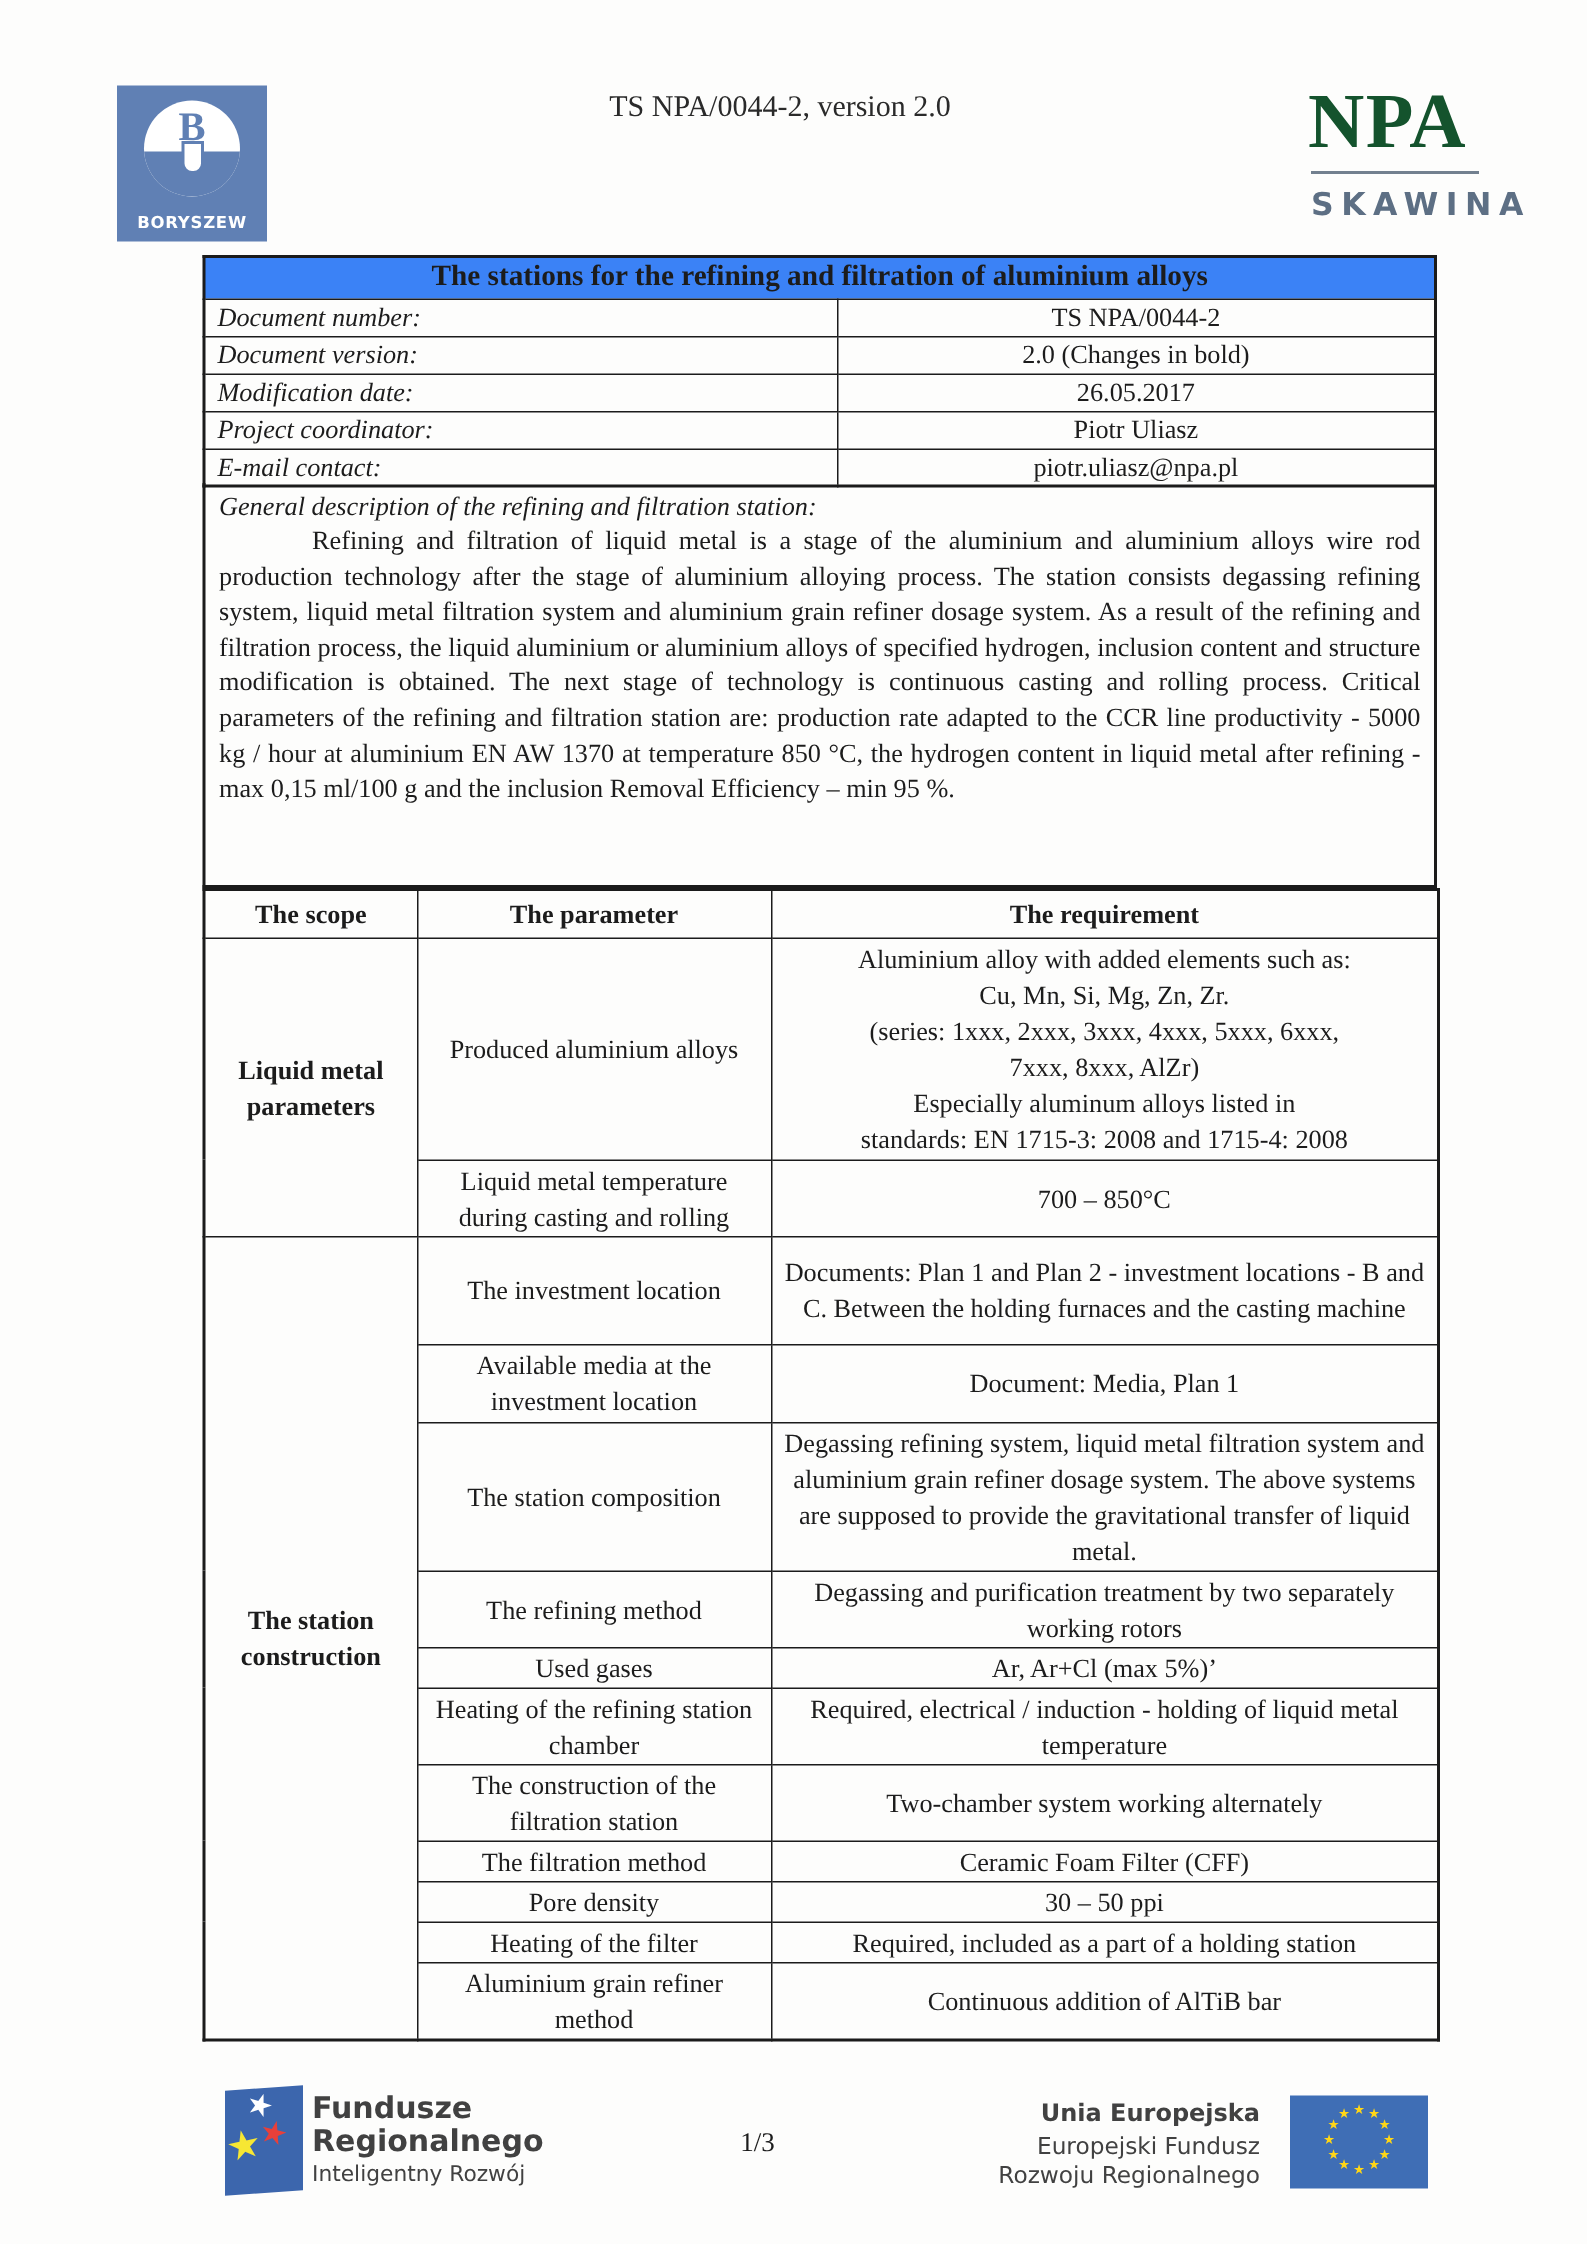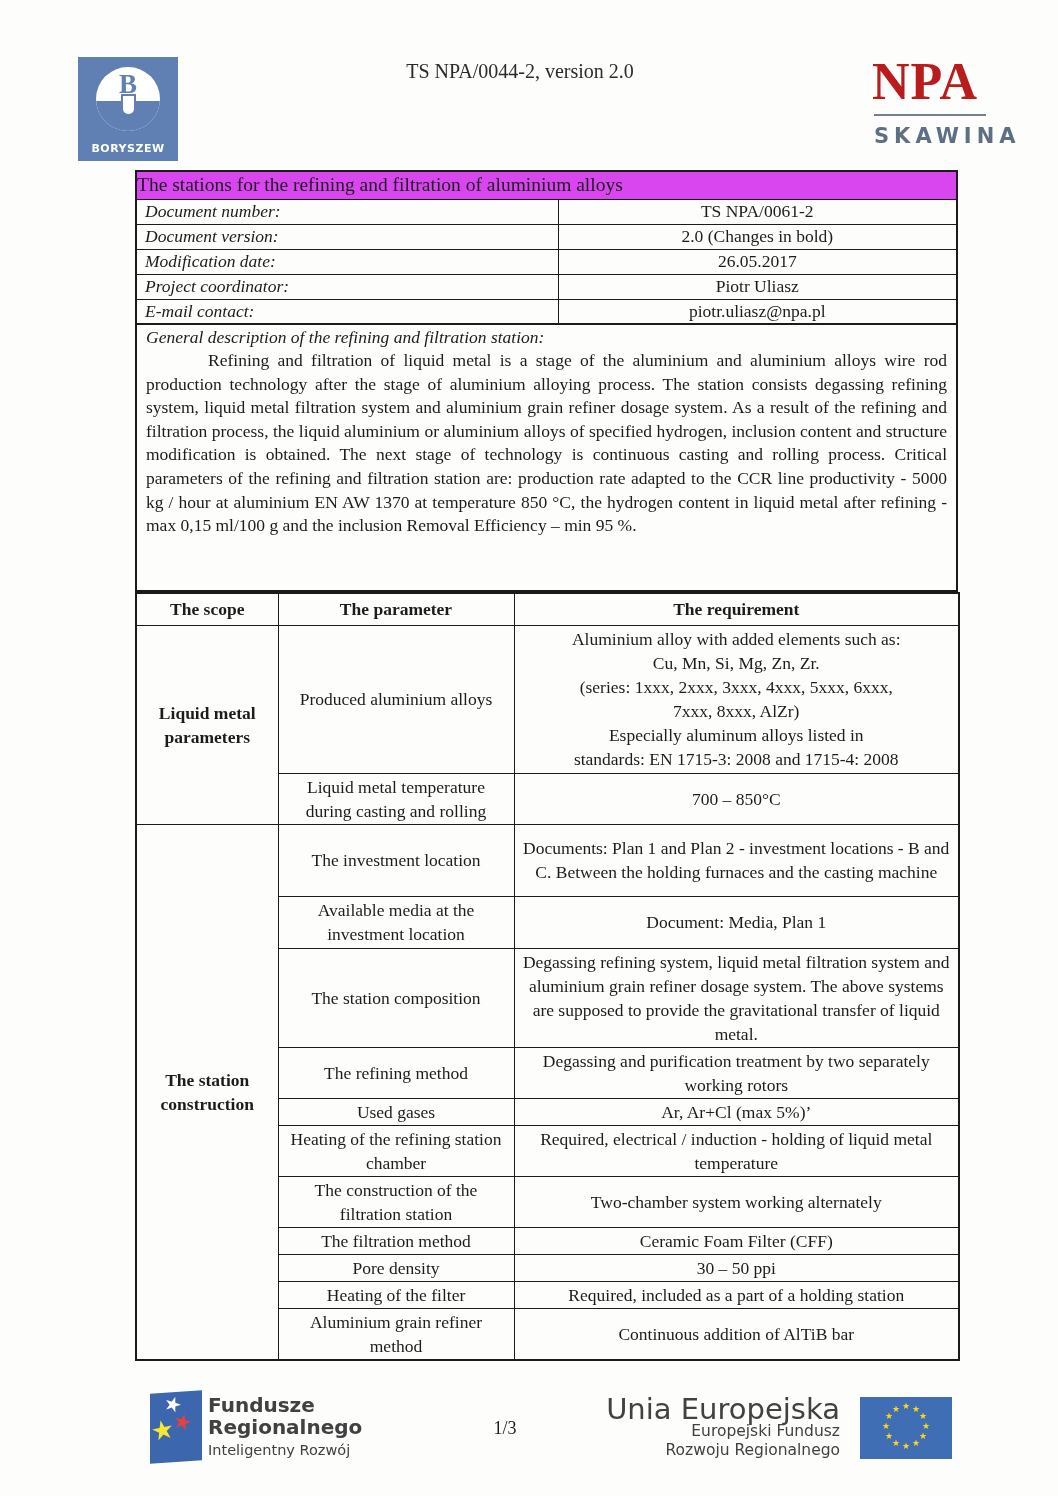--- a/index.html
+++ b/index.html
@@ -44,37 +44,37 @@
   }
   .b-label {
     position: absolute; left: 0; bottom: 6px; width: 100%;
     text-align: center; color: #ffffff; font-weight: bold;
     font-family: "DejaVu Sans", sans-serif; font-size: 11px; letter-spacing: 0.5px;
   }
 
   .npa { position: absolute; left: 872px; top: 56px; width: 122px; text-align: left; }
   .npa-name {
     font-family: "Liberation Serif", serif; font-weight: bold;
-    font-size: 52px; line-height: 52px; color: #b91c1c; letter-spacing: 1px;
+    font-size: 52px; line-height: 52px; color: #14532d; letter-spacing: 1px;
   }
   .npa-line { width: 112px; height: 2px; background: #72808f; margin: 6px 0 8px 2px; }
   .npa-sub {
     font-family: "DejaVu Sans", sans-serif; font-weight: bold;
     font-size: 21px; color: #5d6f84; letter-spacing: 5px; padding-left: 2px;
   }
 
   
   table { border-collapse: collapse; }
   .info {
     position: absolute; left: 135px; top: 170px; width: 823px;
     border: 2px solid #1b1b1b;
   }
   .info td { border: 1px solid #1b1b1b; font-size: 17.5px; height: 25px; }
   .info .title-cell {
-    background: #d946ef; text-align: left; font-weight: normal;
+    background: #3b82f6; text-align: center; font-weight: bold;
     font-size: 19.5px; height: 28px;
   }
   .info .lbl { font-style: italic; padding-left: 8px; width: 422px; }
   .info .val { text-align: center; }
   .bold { font-weight: normal; }
 
   
   .desc {
     position: absolute; left: 135px; top: 322px; width: 823px; height: 270px;
     border: 2px solid #1b1b1b; border-top: none;
@@ -109,21 +109,21 @@
   .fe-star.white { color: #ffffff; font-size: 20px; left: 14px; top: 4px; transform: rotate(18deg); }
   .fe-star.yellow { color: #f7e733; font-size: 26px; left: 1px; top: 28px; transform: rotate(-12deg); }
   .fe-star.red { color: #e8403a; font-size: 21px; left: 23px; top: 22px; transform: rotate(14deg); }
   .fe-text { position: absolute; left: 208px; top: 1394px; color: #414141; }
   .fe-text .big { font-size: 20px; font-weight: bold; line-height: 22px; }
   .fe-text .small { font-size: 14.5px; margin-top: 4px; }
 
   .page-num { position: absolute; left: 455px; top: 1418px; width: 100px; text-align: center; font-size: 18px; }
 
   .ue-text { position: absolute; left: 600px; top: 1396px; width: 240px; text-align: right; color: #414141; }
-  .ue-text .big { font-size: 29px; font-weight: normal; line-height: 26px; }
+  .ue-text .big { font-size: 16px; font-weight: bold; line-height: 26px; }
   .ue-text .small { font-size: 15.5px; line-height: 19px; }
   .eu-flag {
     position: absolute; left: 860px; top: 1397px; width: 92px; height: 62px;
     background: #3f6eb5;
   }
   .eu-star { position: absolute; color: #ffd617; font-size: 9px; line-height: 1; width: 10px; text-align: center; }
 </style>
 </head>
 <body>
 
@@ -146,21 +146,21 @@
     <div class="npa-sub">SKAWINA</div>
   </div>
 
   <table class="info">
     <tbody>
         <tr>
           <td class="title-cell" colspan="2">The stations for the refining and filtration of aluminium alloys</td>
         </tr>
     <tr>
       <td class="lbl">Document number:</td>
-      <td class="val">TS NPA/0061-2</td>
+      <td class="val">TS NPA/0044-2</td>
     </tr>
     <tr>
       <td class="lbl">Document version:</td>
       <td class="val bold">2.0 (Changes in bold)</td>
     </tr>
     <tr>
       <td class="lbl">Modification date:</td>
       <td class="val">26.05.2017</td>
     </tr>
     <tr>

